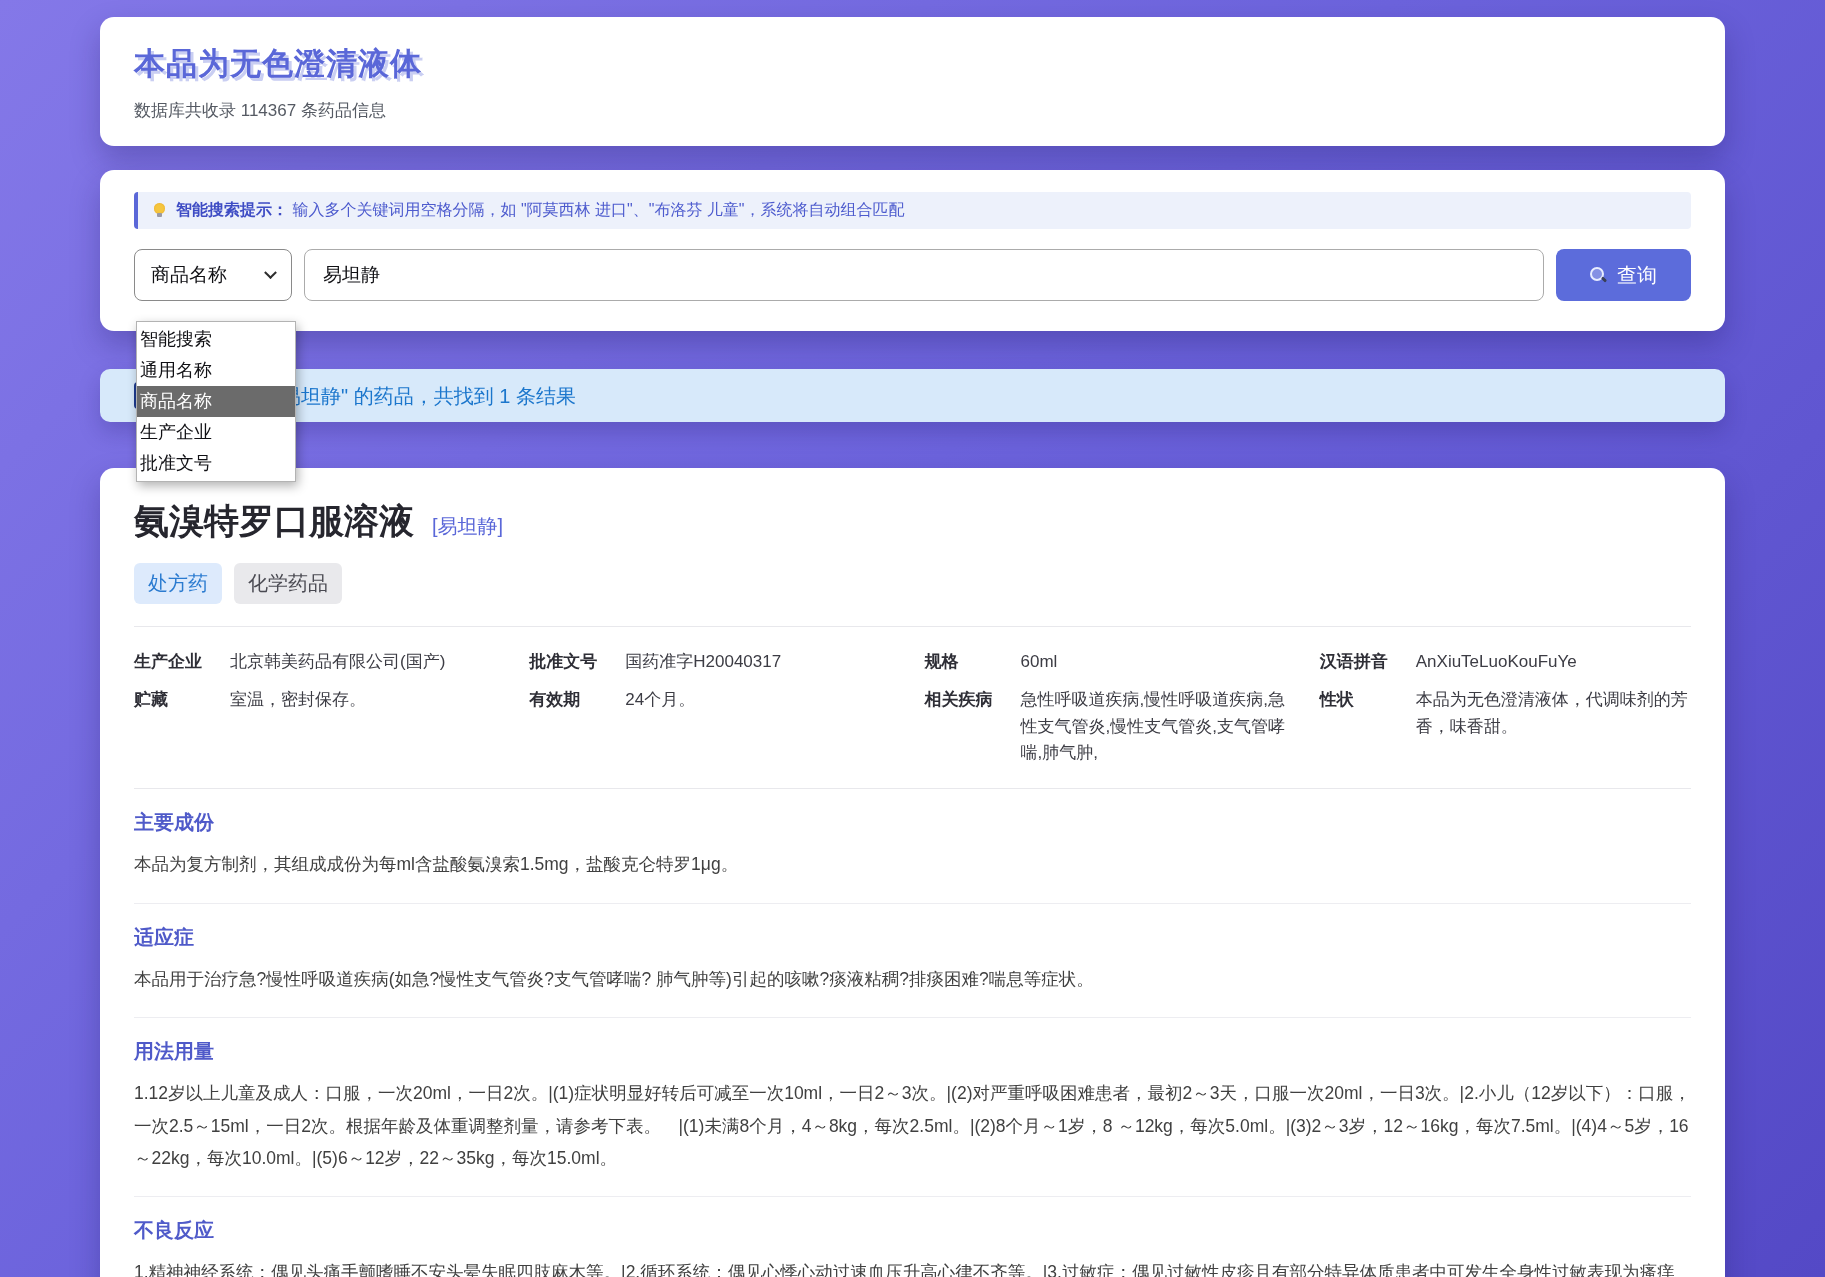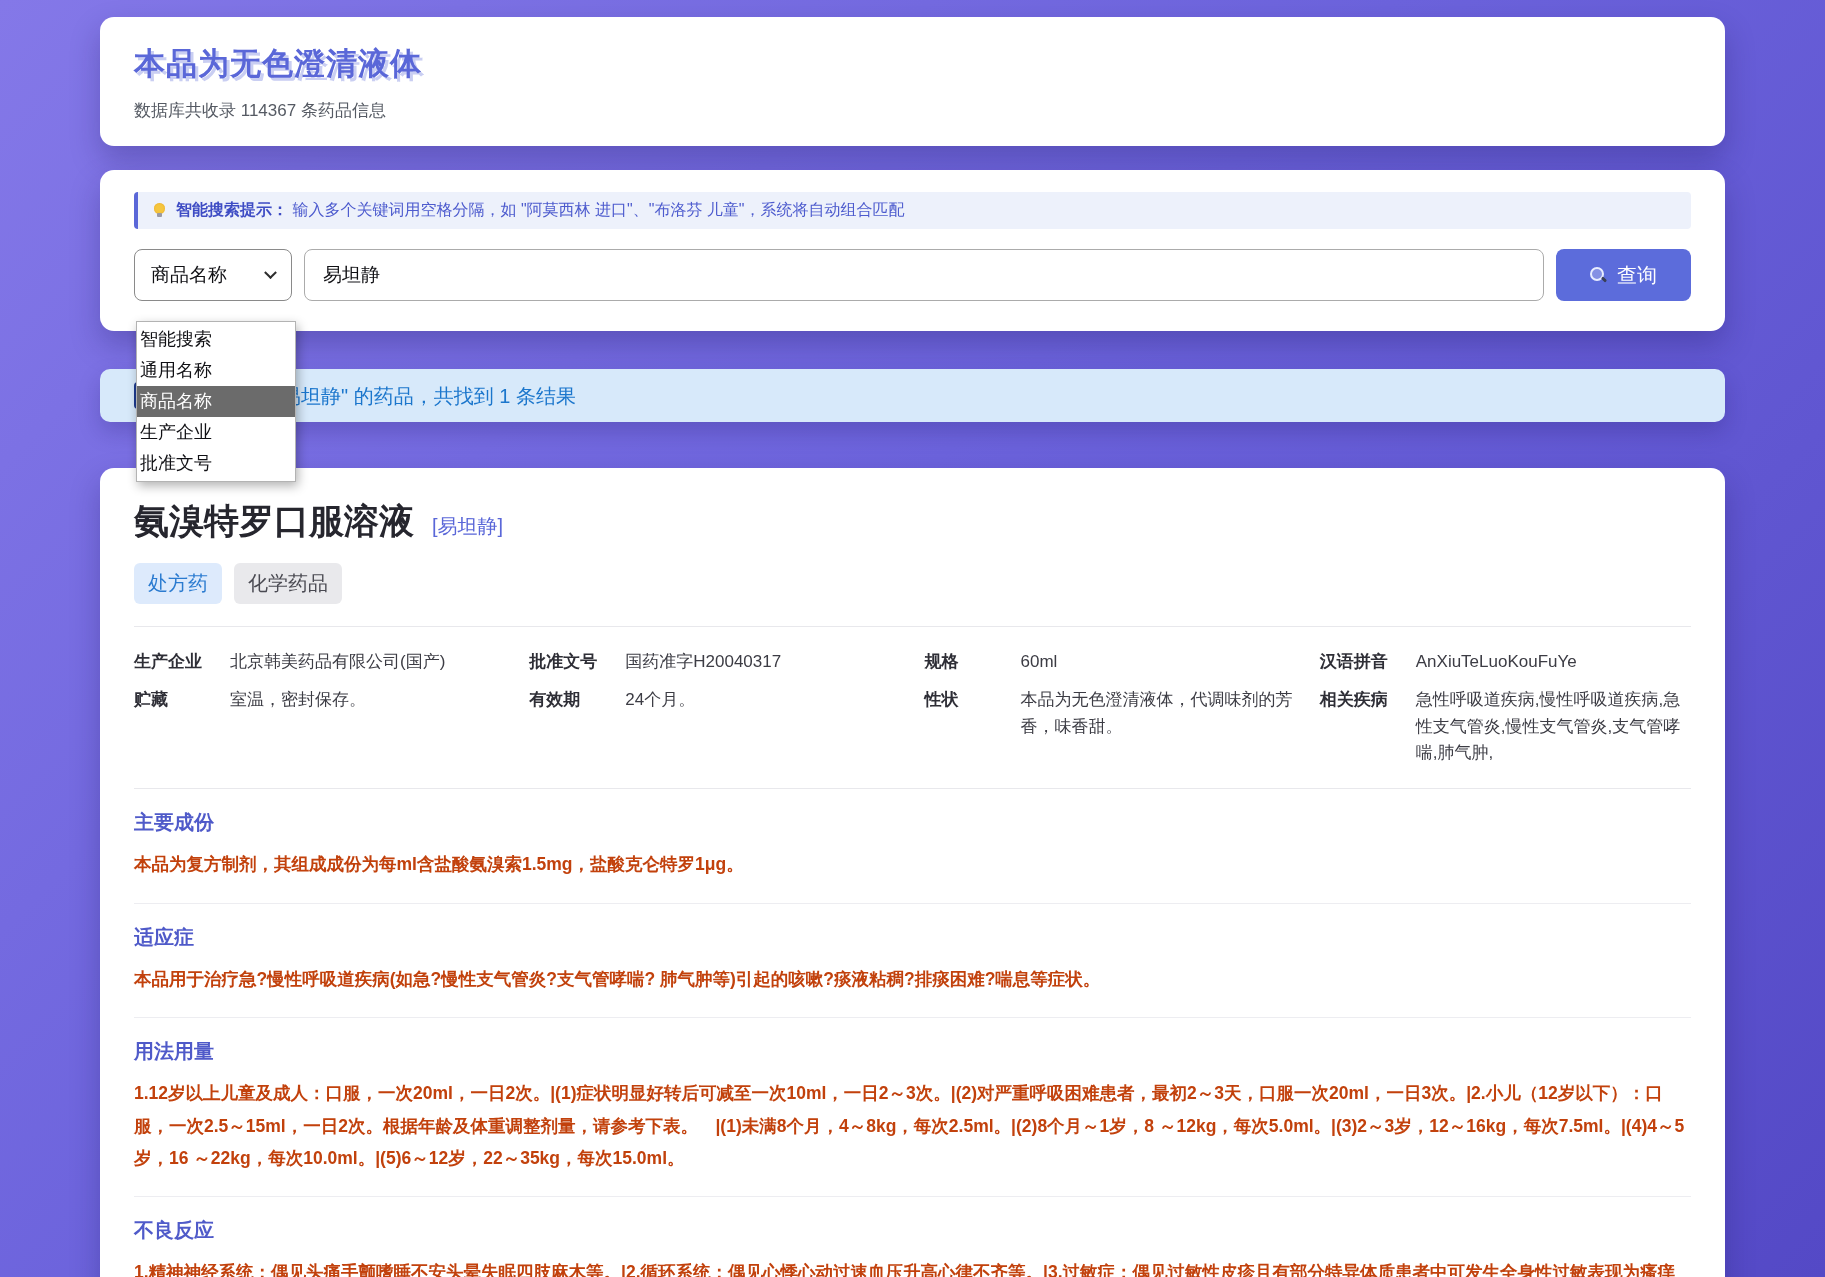--- a/index.html
+++ b/index.html
@@ -94,21 +94,21 @@
     display:grid; grid-template-columns:repeat(4,1fr);
     column-gap:24px; row-gap:12px;
     padding:22px 0; border-bottom:1px solid #e8e8ec;
   }
   .info-cell { display:flex; gap:10px; font-size:17px; line-height:1.55; }
   .info-label { flex:0 0 86px; font-weight:bold; color:#2e2e36; }
   .info-value { color:#3c3c44; }
   .section { padding:20px 0 22px; border-bottom:1px solid #ededf1; }
   .section:last-child { border-bottom:none; }
   .section-heading { margin:0 0 12px; font-size:20px; font-weight:bold; color:#4f5ac9; }
-  .section-body { margin:0; font-size:17.5px; color:#c2410c; line-height:1.85;font-weight:bold; }
+  .section-body { margin:0; font-size:17.5px; color:#404040; line-height:1.85; }
 </style>
 </head>
 <body>
 
 <div class="page">
 
   <div class="card header-card">
     <h1 class="app-title">本品为无色澄清液体</h1>
     <div class="app-subtitle">数据库共收录 114367 条药品信息</div>
   </div>
@@ -168,26 +168,26 @@
       </div>
       <div class="info-cell">
         <span class="info-label">贮藏</span>
         <span class="info-value">室温，密封保存。</span>
       </div>
       <div class="info-cell">
         <span class="info-label">有效期</span>
         <span class="info-value">24个月。</span>
       </div>
       <div class="info-cell">
+        <span class="info-label">相关疾病</span>
+        <span class="info-value">急性呼吸道疾病,慢性呼吸道疾病,急性支气管炎,慢性支气管炎,支气管哮喘,肺气肿,</span>
+      </div>
+      <div class="info-cell">
         <span class="info-label">性状</span>
         <span class="info-value">本品为无色澄清液体，代调味剂的芳香，味香甜。</span>
-      </div>
-      <div class="info-cell">
-        <span class="info-label">相关疾病</span>
-        <span class="info-value">急性呼吸道疾病,慢性呼吸道疾病,急性支气管炎,慢性支气管炎,支气管哮喘,肺气肿,</span>
       </div>
     </div>
 
     <div class="section">
       <h3 class="section-heading">主要成份</h3>
       <p class="section-body">本品为复方制剂，其组成成份为每ml含盐酸氨溴索1.5mg，盐酸克仑特罗1μg。</p>
     </div>
     <div class="section">
       <h3 class="section-heading">适应症</h3>
       <p class="section-body">本品用于治疗急?慢性呼吸道疾病(如急?慢性支气管炎?支气管哮喘? 肺气肿等)引起的咳嗽?痰液粘稠?排痰困难?喘息等症状。</p>

